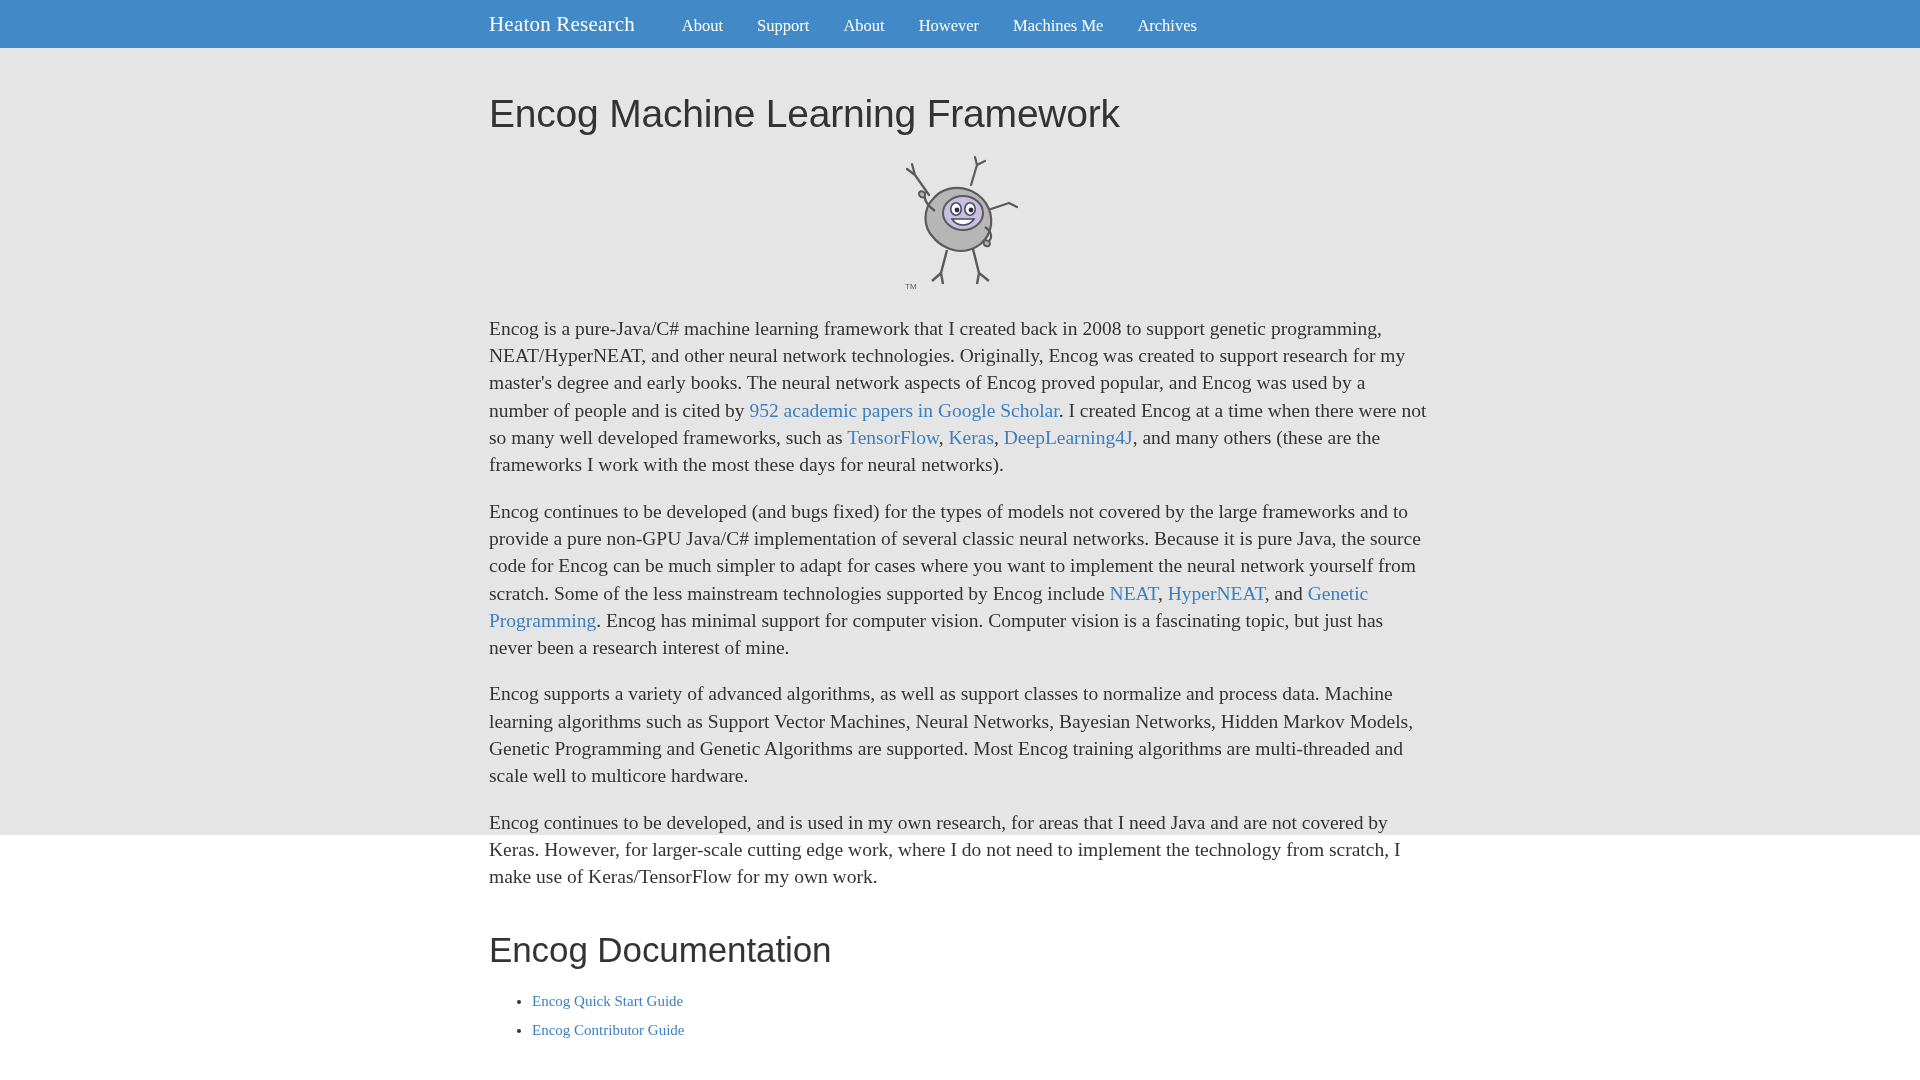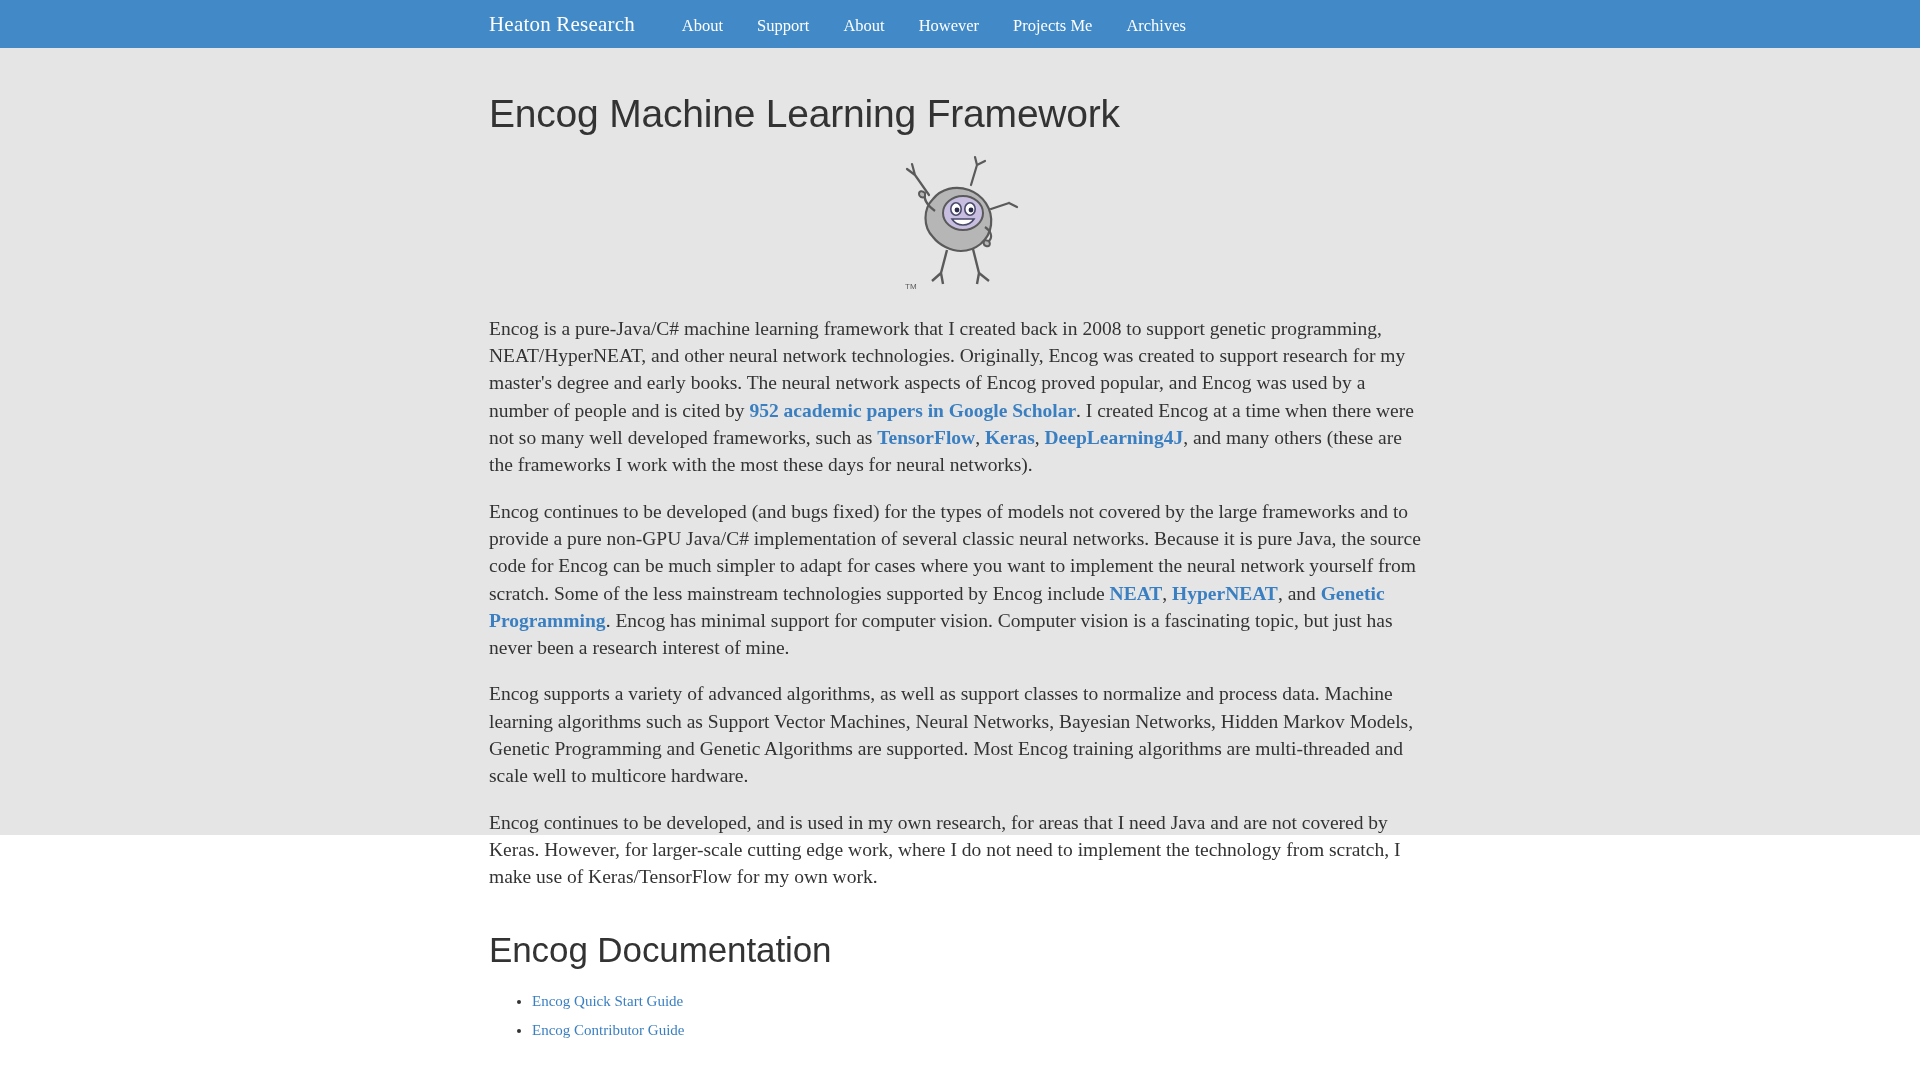--- a/index.html
+++ b/index.html
@@ -87,21 +87,20 @@
     font-size: 19.5px;
     line-height: 27.3px;
     color: #333333;
     margin: 0 0 19px 0;
     text-align: left;
   }
   p.body.first { margin-top: 20px; }
   a.inline-link {
     color: #3a7fc1;
     text-decoration: none;
-    font-weight: bold;
   }
 
   h2.section-title {
     font-family: "Liberation Sans", sans-serif;
     font-weight: normal;
     font-size: 35px;
     color: #333333;
     margin: 40px 0 17px 0;
     letter-spacing: -0.1px;
   }
@@ -129,21 +128,21 @@
 <div class="page">
 
   <div class="navbar">
     <div class="nav-inner">
       <a class="brand" href="#">Heaton Research</a>
       <div class="nav-items">
         <a class="nav-item" href="#">About</a>
         <a class="nav-item" href="#">Support</a>
         <a class="nav-item" href="#">About</a>
         <a class="nav-item" href="#">However</a>
-        <a class="nav-item" href="#">Projects Me</a>
+        <a class="nav-item" href="#">Machines Me</a>
         <a class="nav-item" href="#">Archives</a>
       </div>
     </div>
   </div>
 
   <div class="content">
 
     <h1 class="page-title">Encog Machine Learning Framework</h1>
 
     <div class="logo-wrap">

